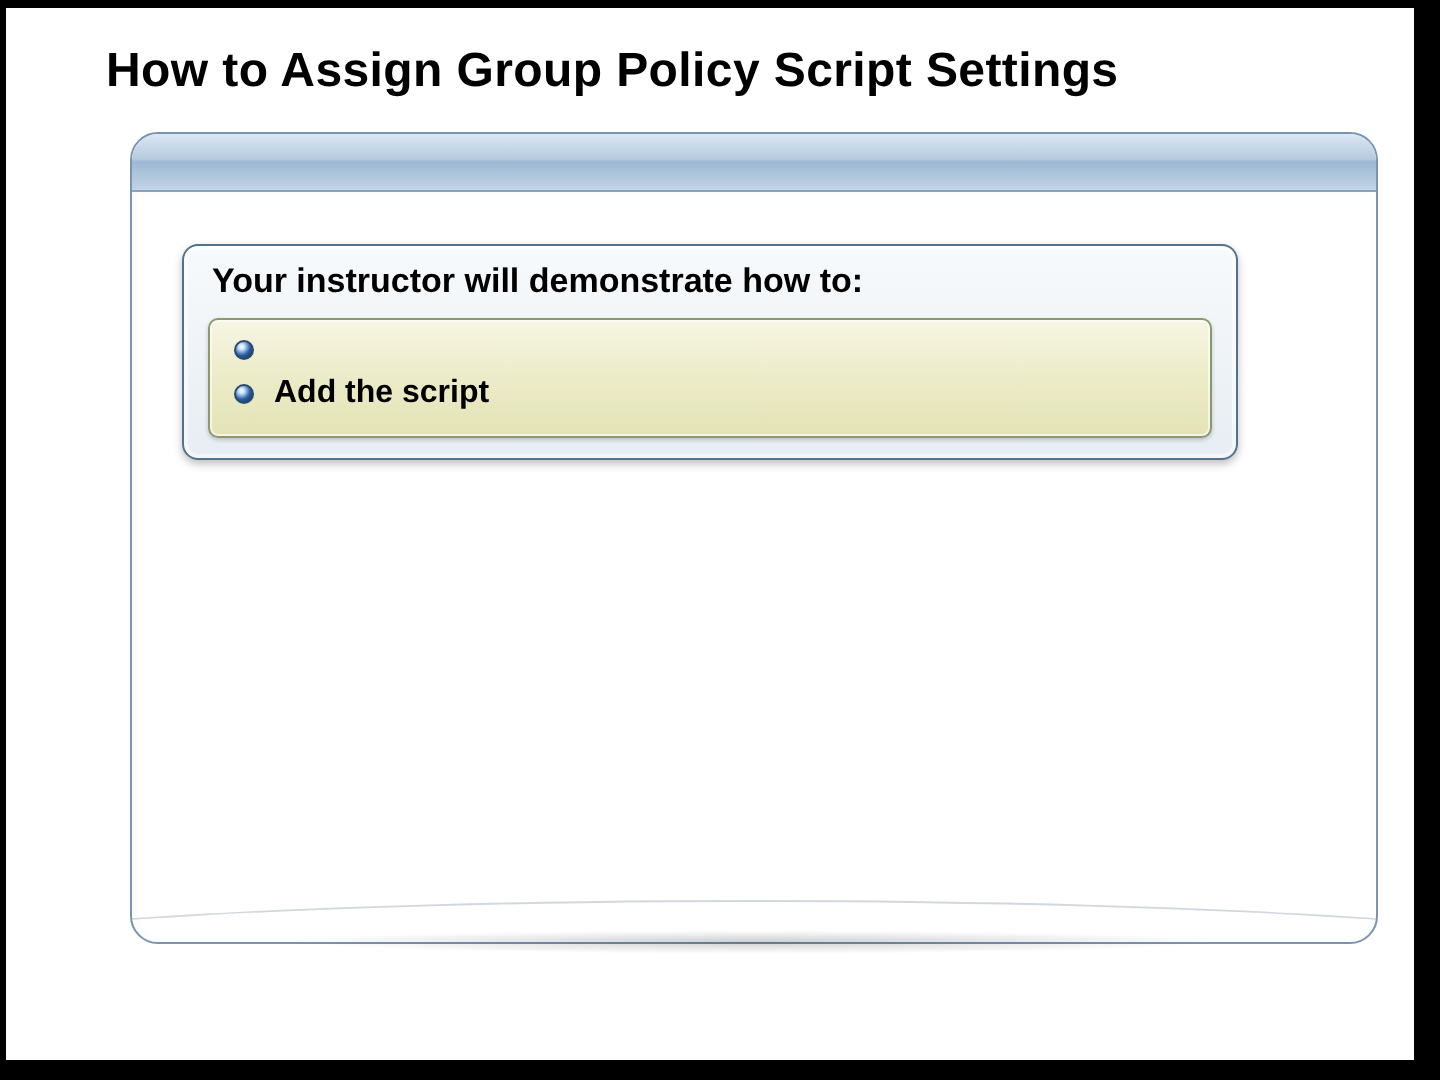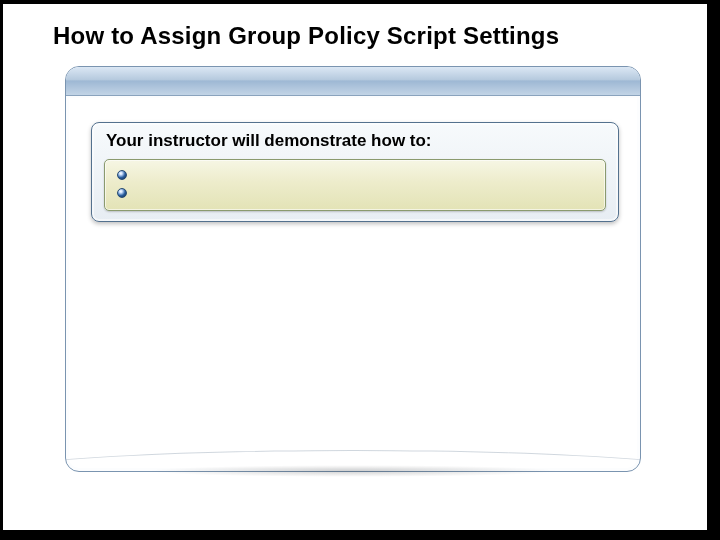--- a/index.html
+++ b/index.html
@@ -25,21 +25,21 @@
     top: 18px;
     font-size: 24px;
     font-weight: bold;
     color: #000;
     letter-spacing: 0.2px;
   }
   .panel {
     position: absolute;
     left: 62px;
     top: 62px;
-    width: 576px;
+    width: 624px;
     height: 406px;
     background: #fcfdfe;
     border-radius: 14px;
     border: 1px solid #7a94b0;
     box-sizing: border-box;
   }
   .panel-topbar {
     position: absolute;
     left: 0;
     right: 0;
@@ -149,20 +149,21 @@
 
       <div class="callout">
         <div class="callout-heading">Your instructor will demonstrate how to:</div>
 
         <div class="tasks">
           <div class="task-row">
             <span class="bullet"></span>
           </div>
           <div class="task-row">
             <span class="bullet"></span>
+            <span class="task-label">Add the script</span>
           </div>
         </div>
       </div>
 
     </div>
     <div class="panel-bottom-curve"></div>
     <div class="panel-bottom-shadow"></div>
   </div>
 
 </div>

